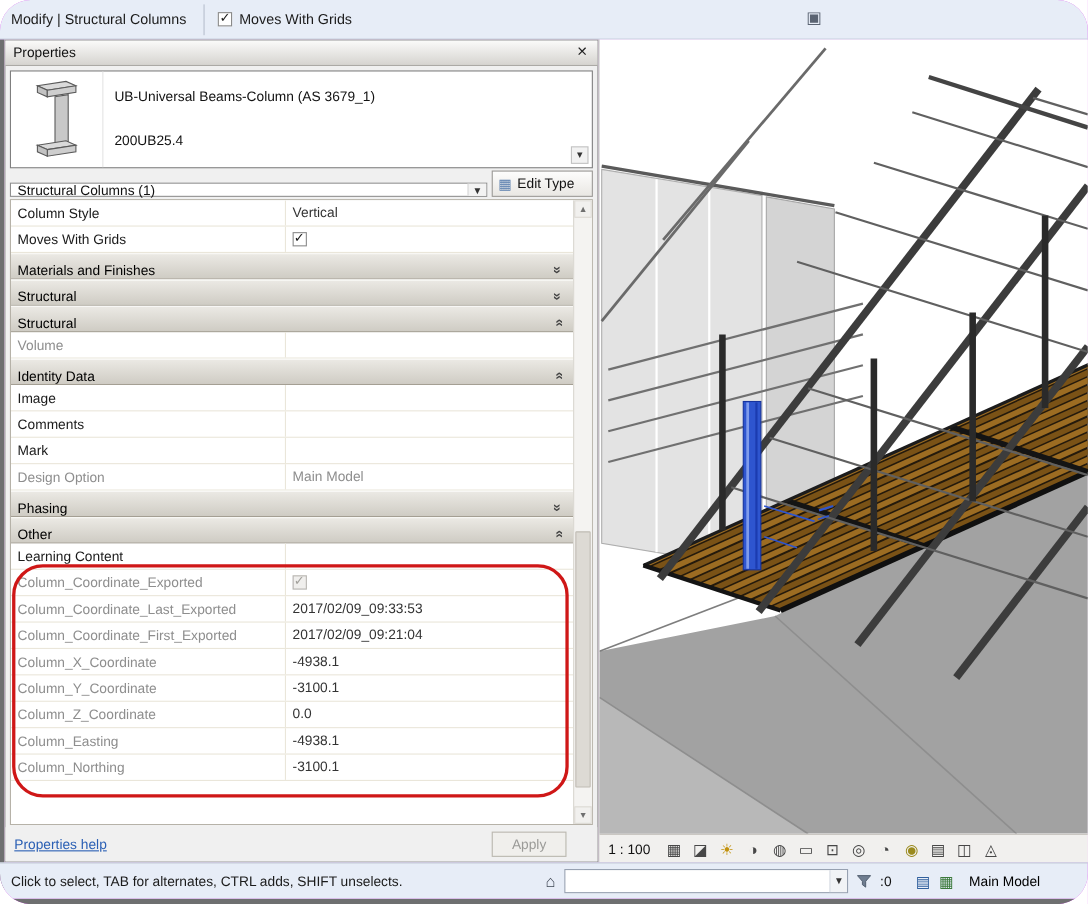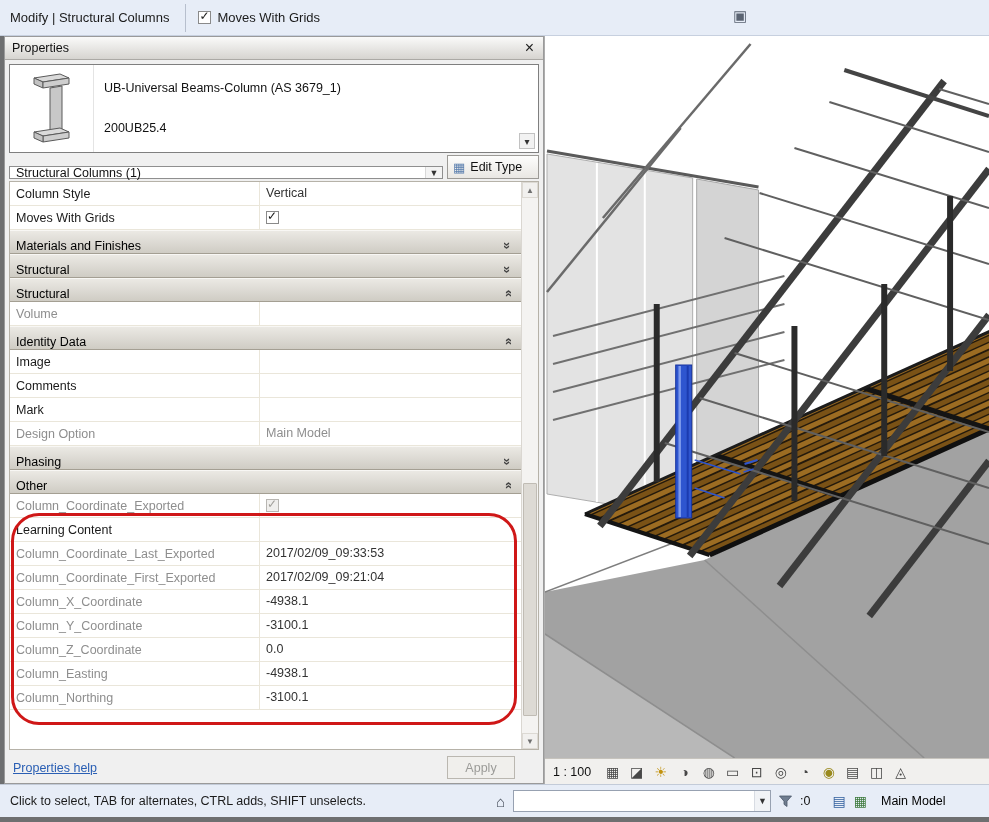--- a/index.html
+++ b/index.html
@@ -1,17 +1,17 @@
 <!DOCTYPE html>
 <html><head>
 <meta charset="utf-8">
 <style>
   * { margin:0; padding:0; box-sizing:border-box; }
   body { font-family:"Liberation Sans", sans-serif; background:#ffffff; }
-  .screen { position:relative; width:989px; height:822px; background:#d946ef; overflow:hidden; }
+  .screen { position:relative; width:989px; height:822px; background:#d946ef; overflow:hidden;border-radius:28px; }
 
   
   .ribbon { position:absolute; left:0; top:0; width:989px; height:36px; background:#e7edf7;
             border-bottom:1px solid #c7d0df; display:flex; align-items:center; }
   .tab-label { padding:0 16px 0 10px; font-size:13px; color:#1b1b1b; white-space:nowrap; }
   .vsep { width:1px; height:28px; background:#b7bfcd; margin-right:12px; }
   .opt-check { display:flex; align-items:center; gap:6px; font-size:13px; color:#1b1b1b; }
   .ribbon-mini { position:absolute; left:733px; top:7px; font-size:15px; color:#5a6372; }
 
   
@@ -205,26 +205,26 @@
           </div>
           <div class="grid-row section">
             <span class="sec-lab">Phasing</span>
             <span class="chev down">»</span>
           </div>
           <div class="grid-row section">
             <span class="sec-lab">Other</span>
             <span class="chev up">»</span>
           </div>
           <div class="grid-row">
+            <div class="lab">Learning Content</div>
+            <div class="val"></div>
+          </div>
+          <div class="grid-row">
             <div class="lab muted">Column_Coordinate_Exported</div>
             <div class="val"><span class="cb checked disabled"></span></div>
-          </div>
-          <div class="grid-row">
-            <div class="lab">Learning Content</div>
-            <div class="val"></div>
           </div>
           <div class="grid-row">
             <div class="lab muted">Column_Coordinate_Last_Exported</div>
             <div class="val">2017/02/09_09:33:53</div>
           </div>
           <div class="grid-row">
             <div class="lab muted">Column_Coordinate_First_Exported</div>
             <div class="val">2017/02/09_09:21:04</div>
           </div>
           <div class="grid-row">

